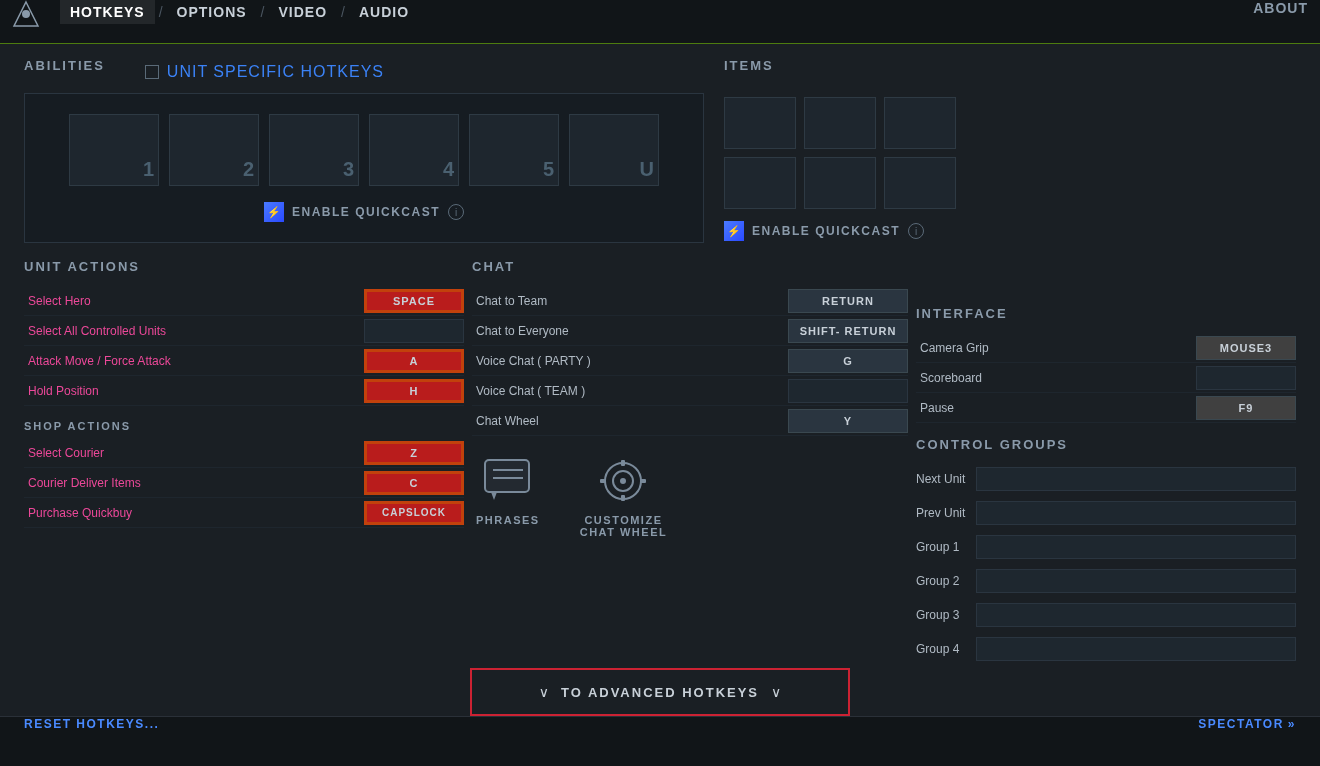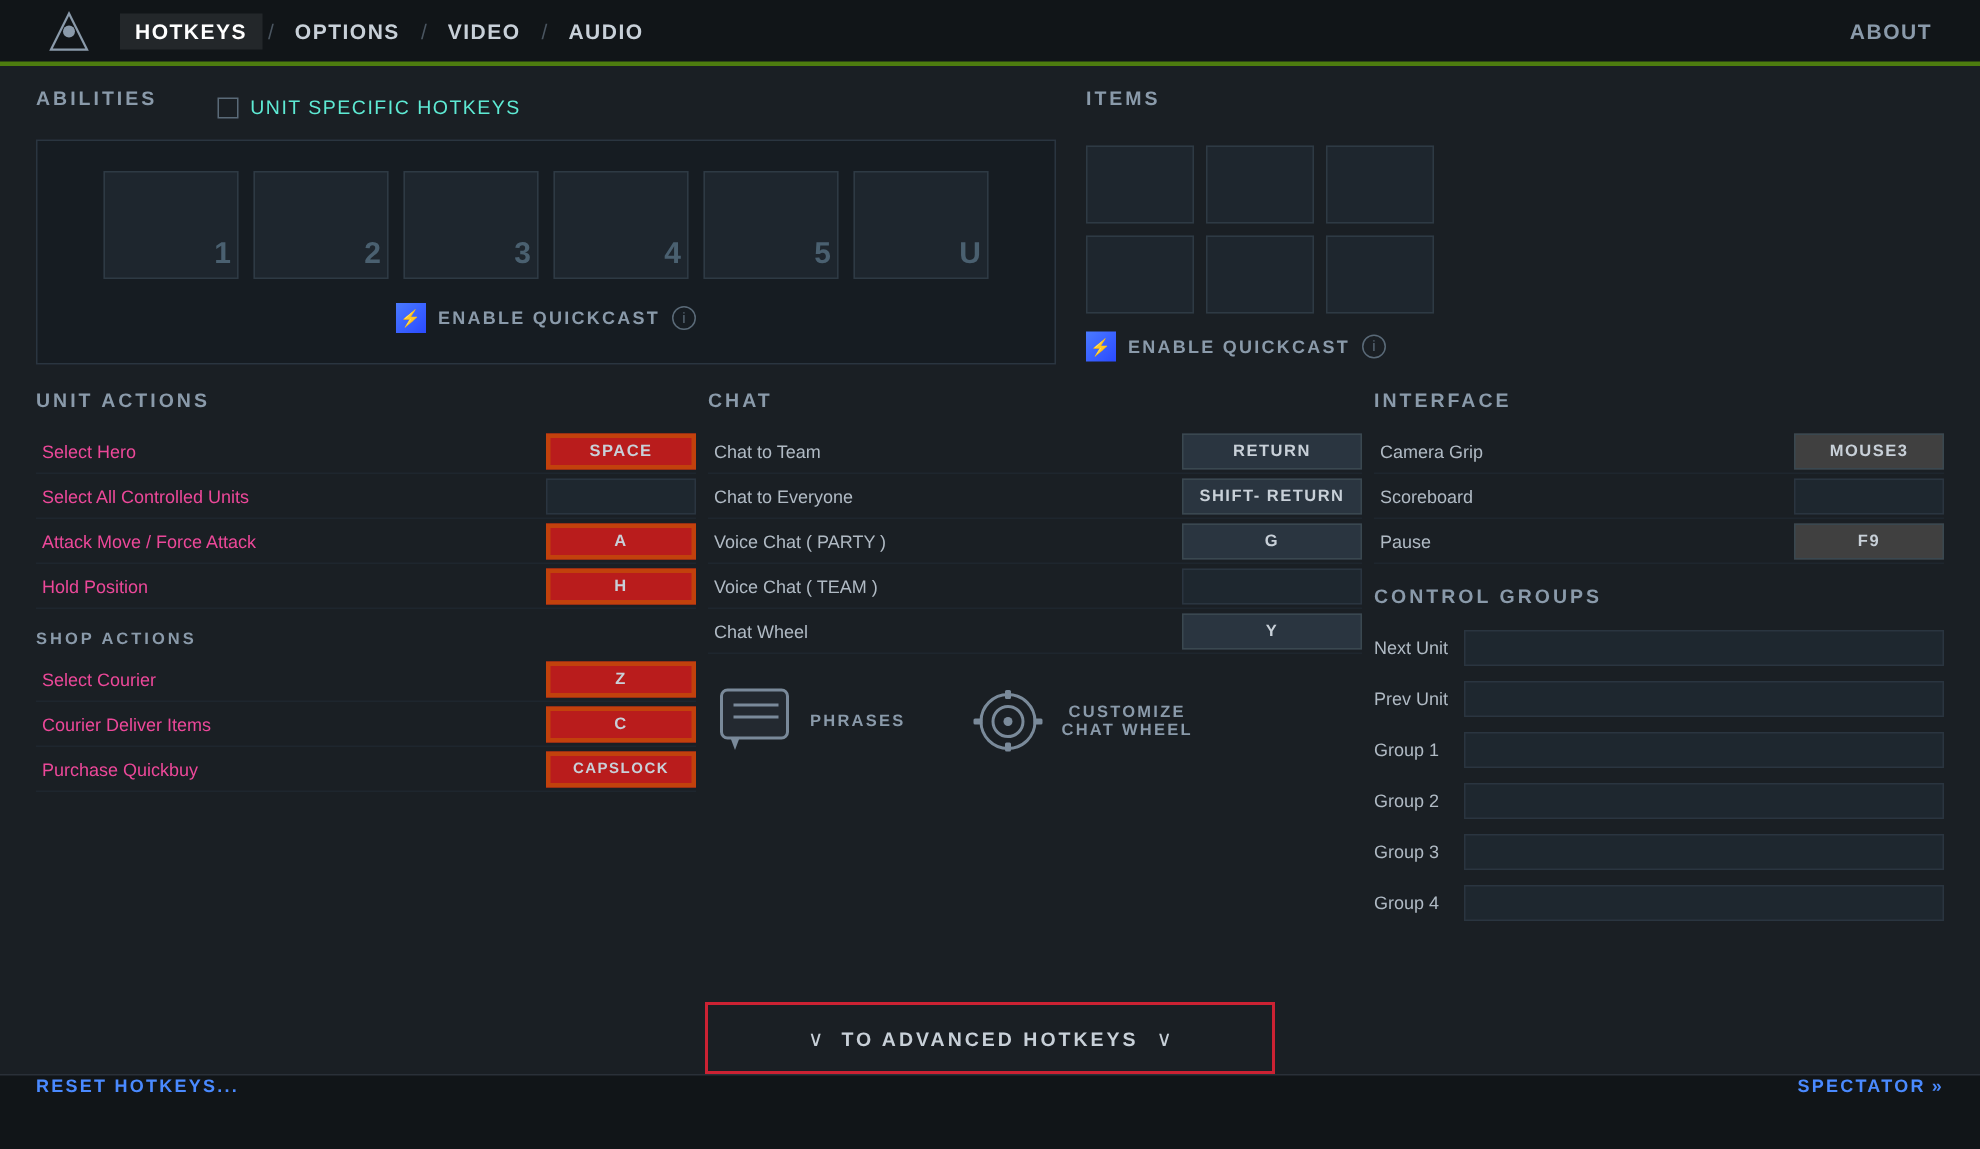--- a/index.html
+++ b/index.html
@@ -12,23 +12,23 @@
       height: 766px;
       overflow: hidden;
       position: relative;
     }
 
     
     .top-nav {
       background: #111518;
       height: 44px;
       display: flex;
-      align-items: center;
-      padding: 0 32px;
-      border-bottom: 3px solid #4d7c0f;
+      align-items: flex-start;
+      padding: 0 12px;
+      border-bottom: 1px solid #4d7c0f;
     }
     .nav-logo {
       width: 28px;
       height: 28px;
       margin-right: 20px;
     }
     .nav-items {
       display: flex;
       align-items: center;
       gap: 4px;
@@ -76,23 +76,23 @@
     .abilities-header {
       display: flex;
       align-items: center;
       gap: 40px;
       margin-bottom: 8px;
     }
     .unit-specific-check {
       display: flex;
       align-items: center;
       gap: 8px;
-      font-size: 13px;
+      font-size: 16px;
       letter-spacing: 1px;
-      color: #5eead4;
+      color: #3b82f6;
     }
     .checkbox {
       width: 14px;
       height: 14px;
       border: 1px solid #5a6a78;
       background: transparent;
     }
 
     .abilities-box {
       border: 1px solid #2a3540;
@@ -248,20 +248,21 @@
       border: 1px solid #2a3540;
     }
     .chat-icons-row {
       display: flex;
       gap: 40px;
       margin-top: 20px;
       padding-left: 4px;
     }
     .chat-icon-item {
       display: flex;
+      flex-direction: column;
       align-items: center;
       gap: 8px;
       cursor: pointer;
     }
     .phrases-icon {
       width: 56px;
       height: 50px;
       display: flex;
       align-items: center;
       justify-content: center;
@@ -332,20 +333,21 @@
       flex: 1;
       height: 24px;
       background: #1e272f;
       border: 1px solid #2a3540;
     }
 
     
     .right-col {
       display: flex;
       flex-direction: column;
+      margin-top: 47px;
     }
 
     
     .bottom-bar {
       position: absolute;
       bottom: 0;
       left: 0;
       right: 0;
       height: 50px;
       background: #111518;

